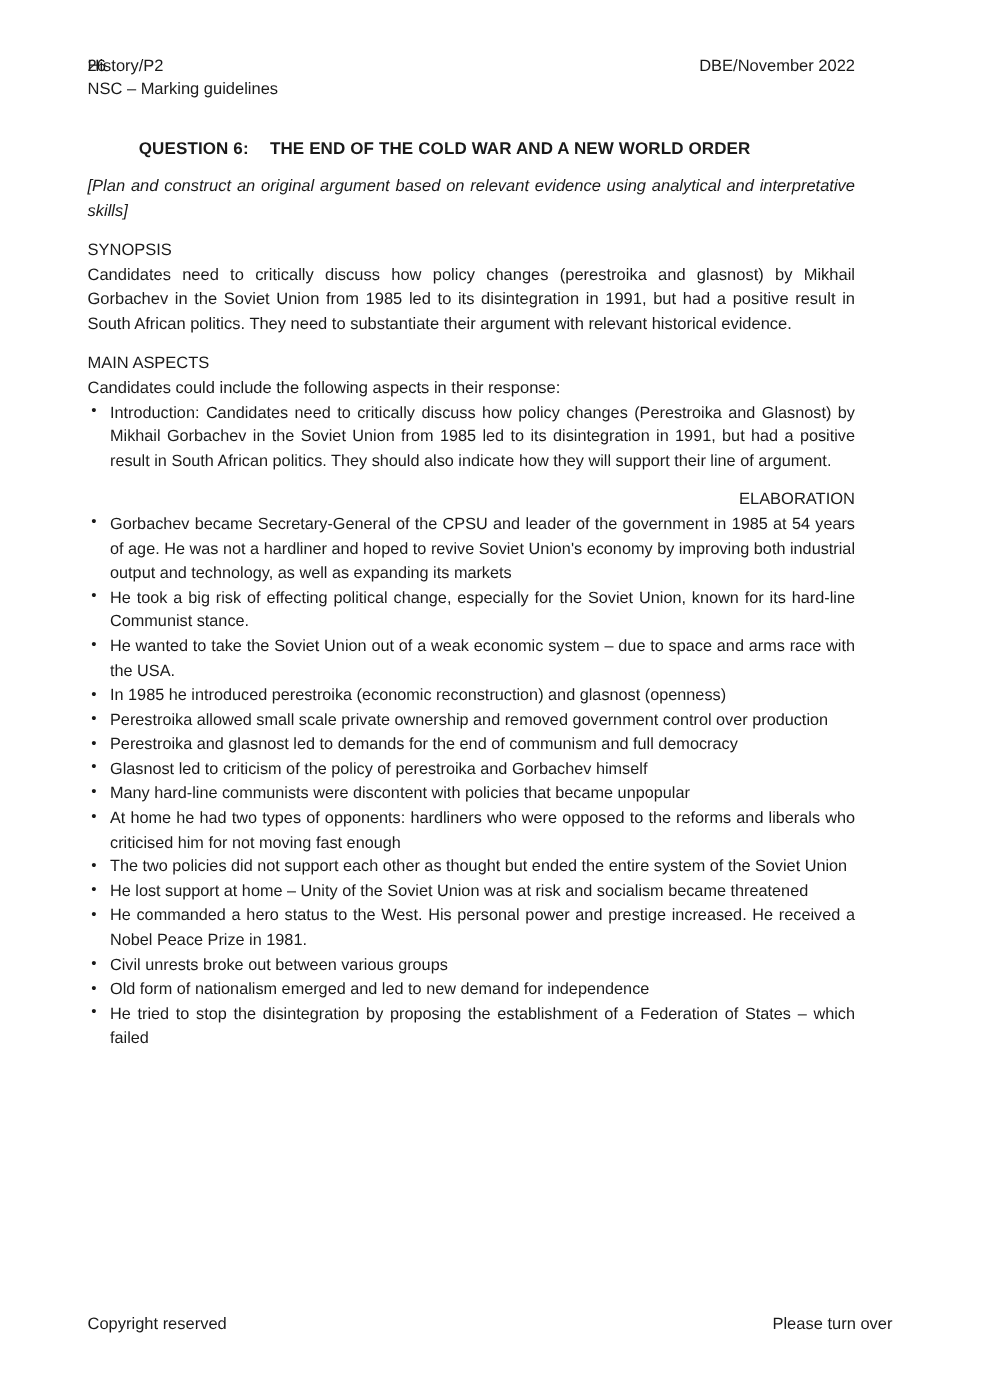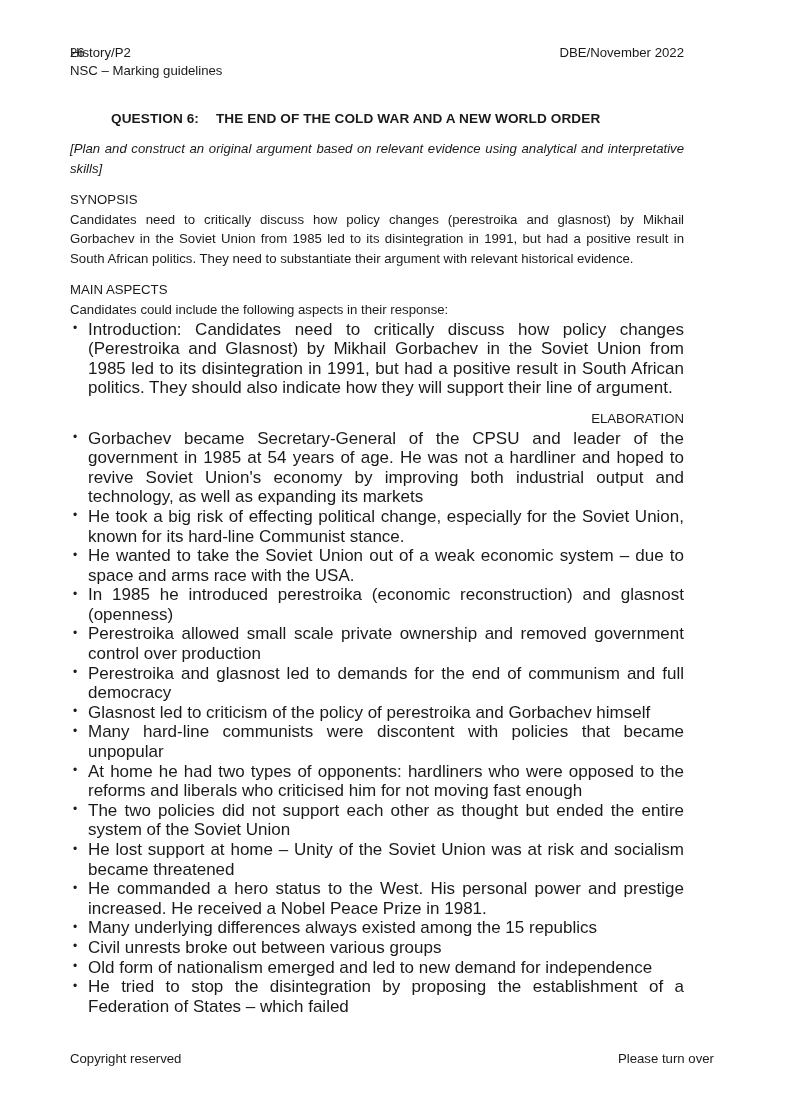--- a/index.html
+++ b/index.html
@@ -99,21 +99,21 @@
 
   
   ul.bullets {
     list-style: none;
     margin: 0;
     padding: 0;
   }
   ul.bullets li {
     position: relative;
     padding-left: 18px;
-    font-size: 17px;
+    font-size: 13px;
     line-height: 19.6px;
     text-align: justify;
     text-justify: inter-word;
     margin: 0;
   }
   ul.bullets li::before {
     content: "\2022";
     position: absolute;
     left: 3px;
     top: -0.5px;
@@ -181,21 +181,20 @@
       <li><span>He wanted to take the Soviet Union out of a weak economic system – due to space and arms race with the USA.</span></li>
       <li><span>In 1985 he introduced perestroika (economic reconstruction) and glasnost (openness)</span></li>
       <li><span>Perestroika allowed small scale private ownership and removed government control over production</span></li>
       <li><span>Perestroika and glasnost led to demands for the end of communism and full democracy</span></li>
       <li><span>Glasnost led to criticism of the policy of perestroika and Gorbachev himself</span></li>
       <li><span>Many hard-line communists were discontent with policies that became unpopular</span></li>
       <li><span>At home he had two types of opponents: hardliners who were opposed to the reforms and liberals who criticised him for not moving fast enough</span></li>
       <li><span>The two policies did not support each other as thought but ended the entire system of the Soviet Union</span></li>
       <li><span>He lost support at home – Unity of the Soviet Union was at risk and socialism became threatened</span></li>
       <li><span>He commanded a hero status to the West. His personal power and prestige increased. He received a Nobel Peace Prize in 1981.</span></li>
-      <li><span>Many underlying differences always existed among the 15 republics</span></li>
       <li><span>Civil unrests broke out between various groups</span></li>
       <li><span>Old form of nationalism emerged and led to new demand for independence</span></li>
       <li><span>He tried to stop the disintegration by proposing the establishment of a Federation of States – which failed</span></li>
     </ul>
 
   </div>
 
   <div class="page-footer">
     <span class="ftr-left">Copyright reserved</span>
     <span class="ftr-right">Please turn over</span>

